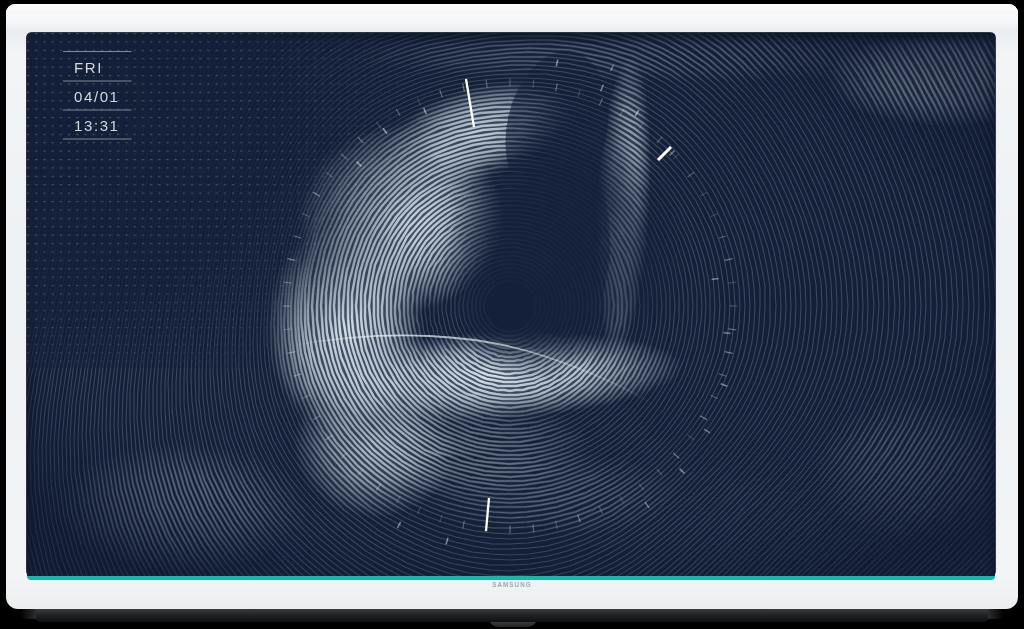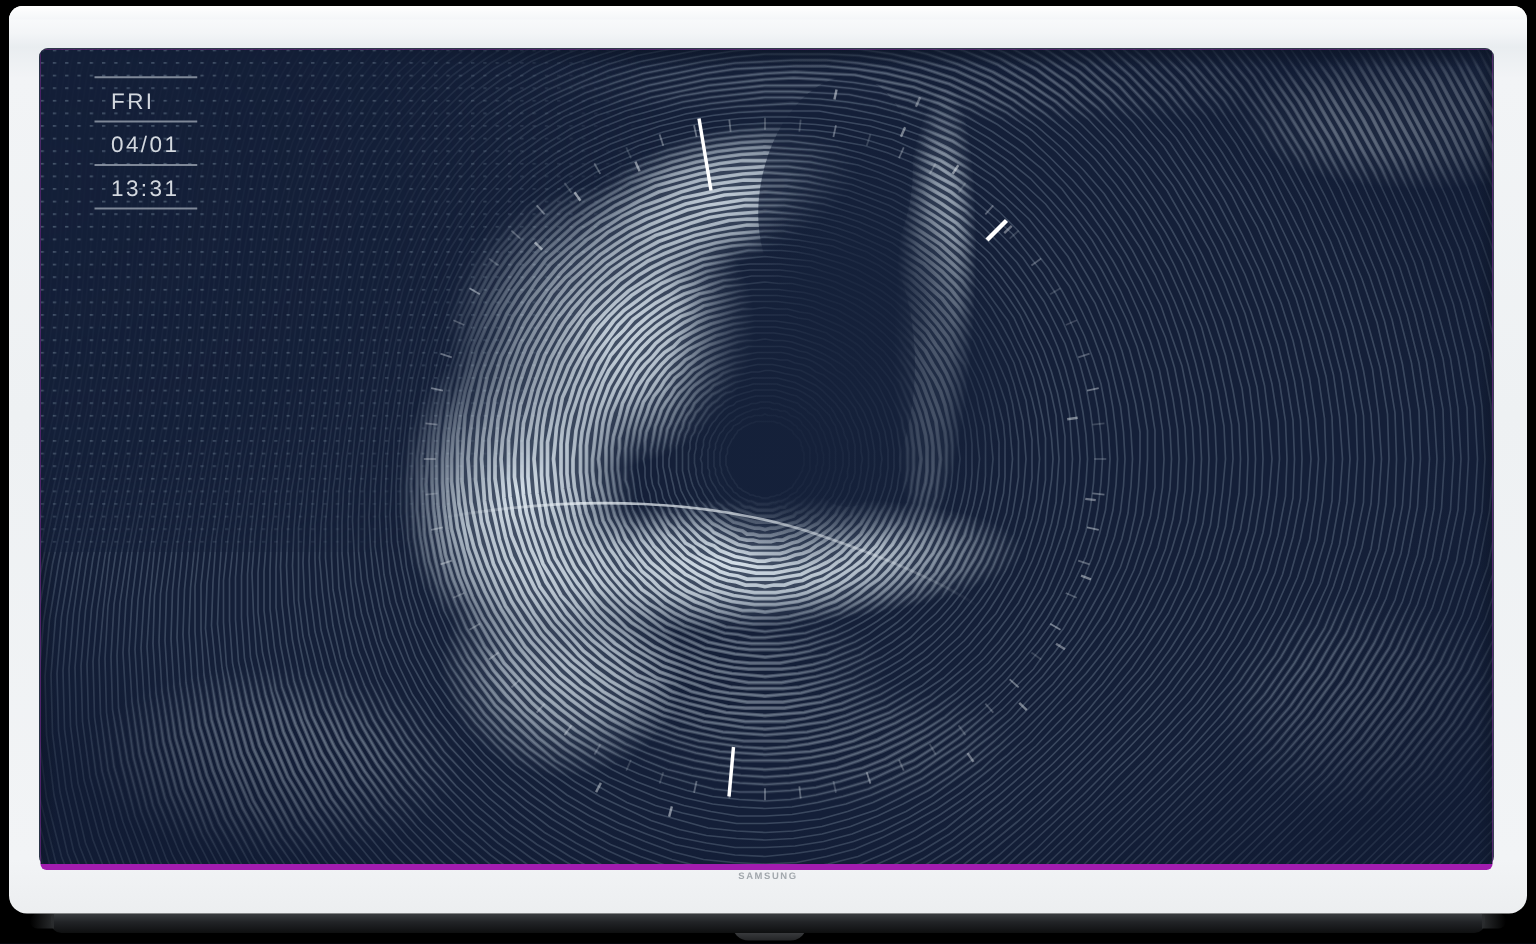--- a/index.html
+++ b/index.html
@@ -1,20 +1,20 @@
 <!DOCTYPE html>
 <html><head><meta charset="utf-8"><style>
 html,body{margin:0;padding:0;background:#000;width:1024px;height:629px;overflow:hidden;font-family:"Liberation Sans",sans-serif}
 #stage{position:relative;width:1024px;height:629px}
 #frame{position:absolute;left:6px;top:4px;width:1012px;height:605px;border-radius:9px 9px 12px 12px;
  background:linear-gradient(180deg,#fdfeff 0%,#f3f5f7 3%,#e9edf0 4.5%,#f2f4f6 8%,#eef1f3 45%,#f2f4f6 94%,#eceef0 100%);}
 #topshine{position:absolute;left:6px;top:4px;width:1012px;height:9px;border-radius:9px 9px 0 0;background:linear-gradient(180deg,#ffffff,#f4f6f8)}
 #innershadow{position:absolute;left:26px;top:32px;width:970px;height:545px;border-radius:6px;
  box-shadow:inset 1.5px 2px 3px rgba(70,80,90,.55), inset -1.5px -1px 2px rgba(120,128,136,.35);background:#15213a}
-#screen{position:absolute;left:27px;top:33px;width:968px;height:547px;border-radius:4px;overflow:hidden;background:#a21caf}
+#screen{position:absolute;left:27px;top:33px;width:968px;height:547px;border-radius:4px;overflow:hidden;background:#14b8a6}
 #base{position:absolute;left:34px;top:609px;width:956px;height:13px;border-radius:3px 3px 7px 7px;
  background:linear-gradient(180deg,#3a3d40,#212326 45%,#0e0f10);}
 #base:before{content:"";position:absolute;left:-14px;top:0;width:16px;height:10px;background:linear-gradient(90deg,rgba(20,21,22,0),#2a2c2e);border-radius:6px 0 0 6px}
 #base:after{content:"";position:absolute;right:-14px;top:0;width:16px;height:10px;background:linear-gradient(270deg,rgba(20,21,22,0),#2a2c2e);border-radius:0 6px 6px 0}
 #knob{position:absolute;left:488px;top:611px;width:50px;height:16px;border-radius:4px 4px 11px 11px;
  background:linear-gradient(180deg,#37393c,#45474a 50%,#232426);}
 #logo{position:absolute;left:0;top:580.5px;width:1024px;text-align:center;color:#a2a8ad;font-size:6.3px;font-weight:bold;letter-spacing:1.05px}
 </style></head><body>
 <div id="stage">
  <div id="knob"></div>

